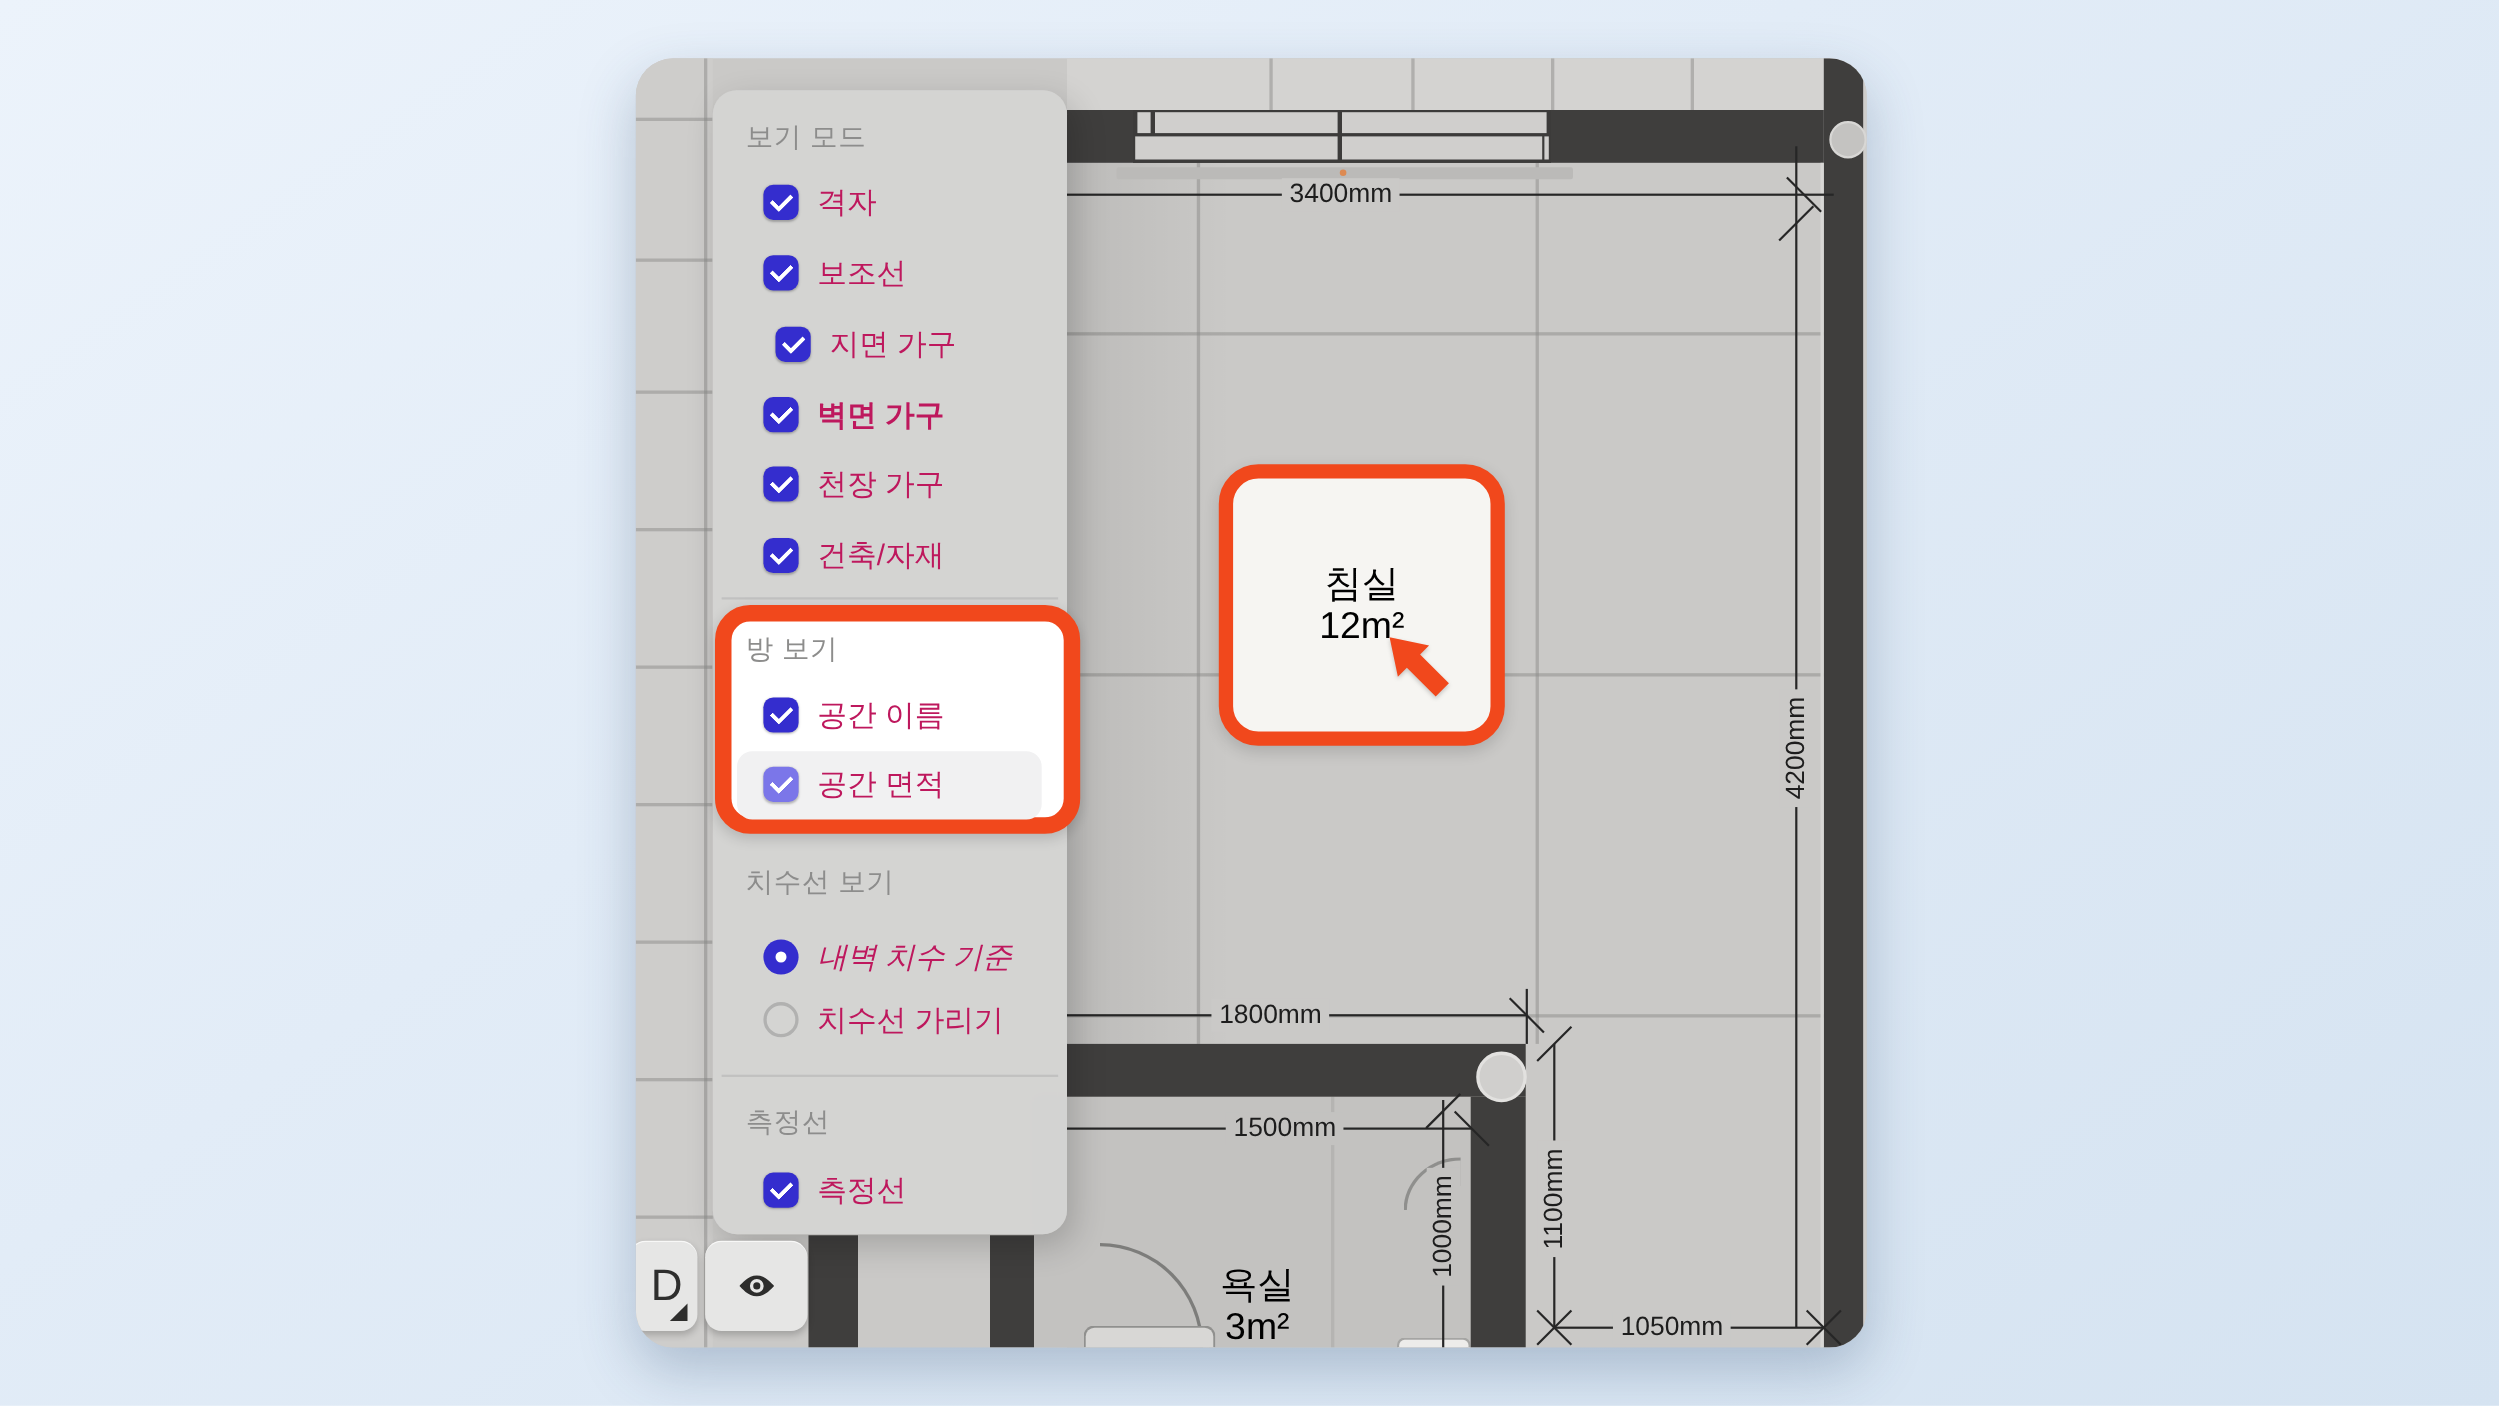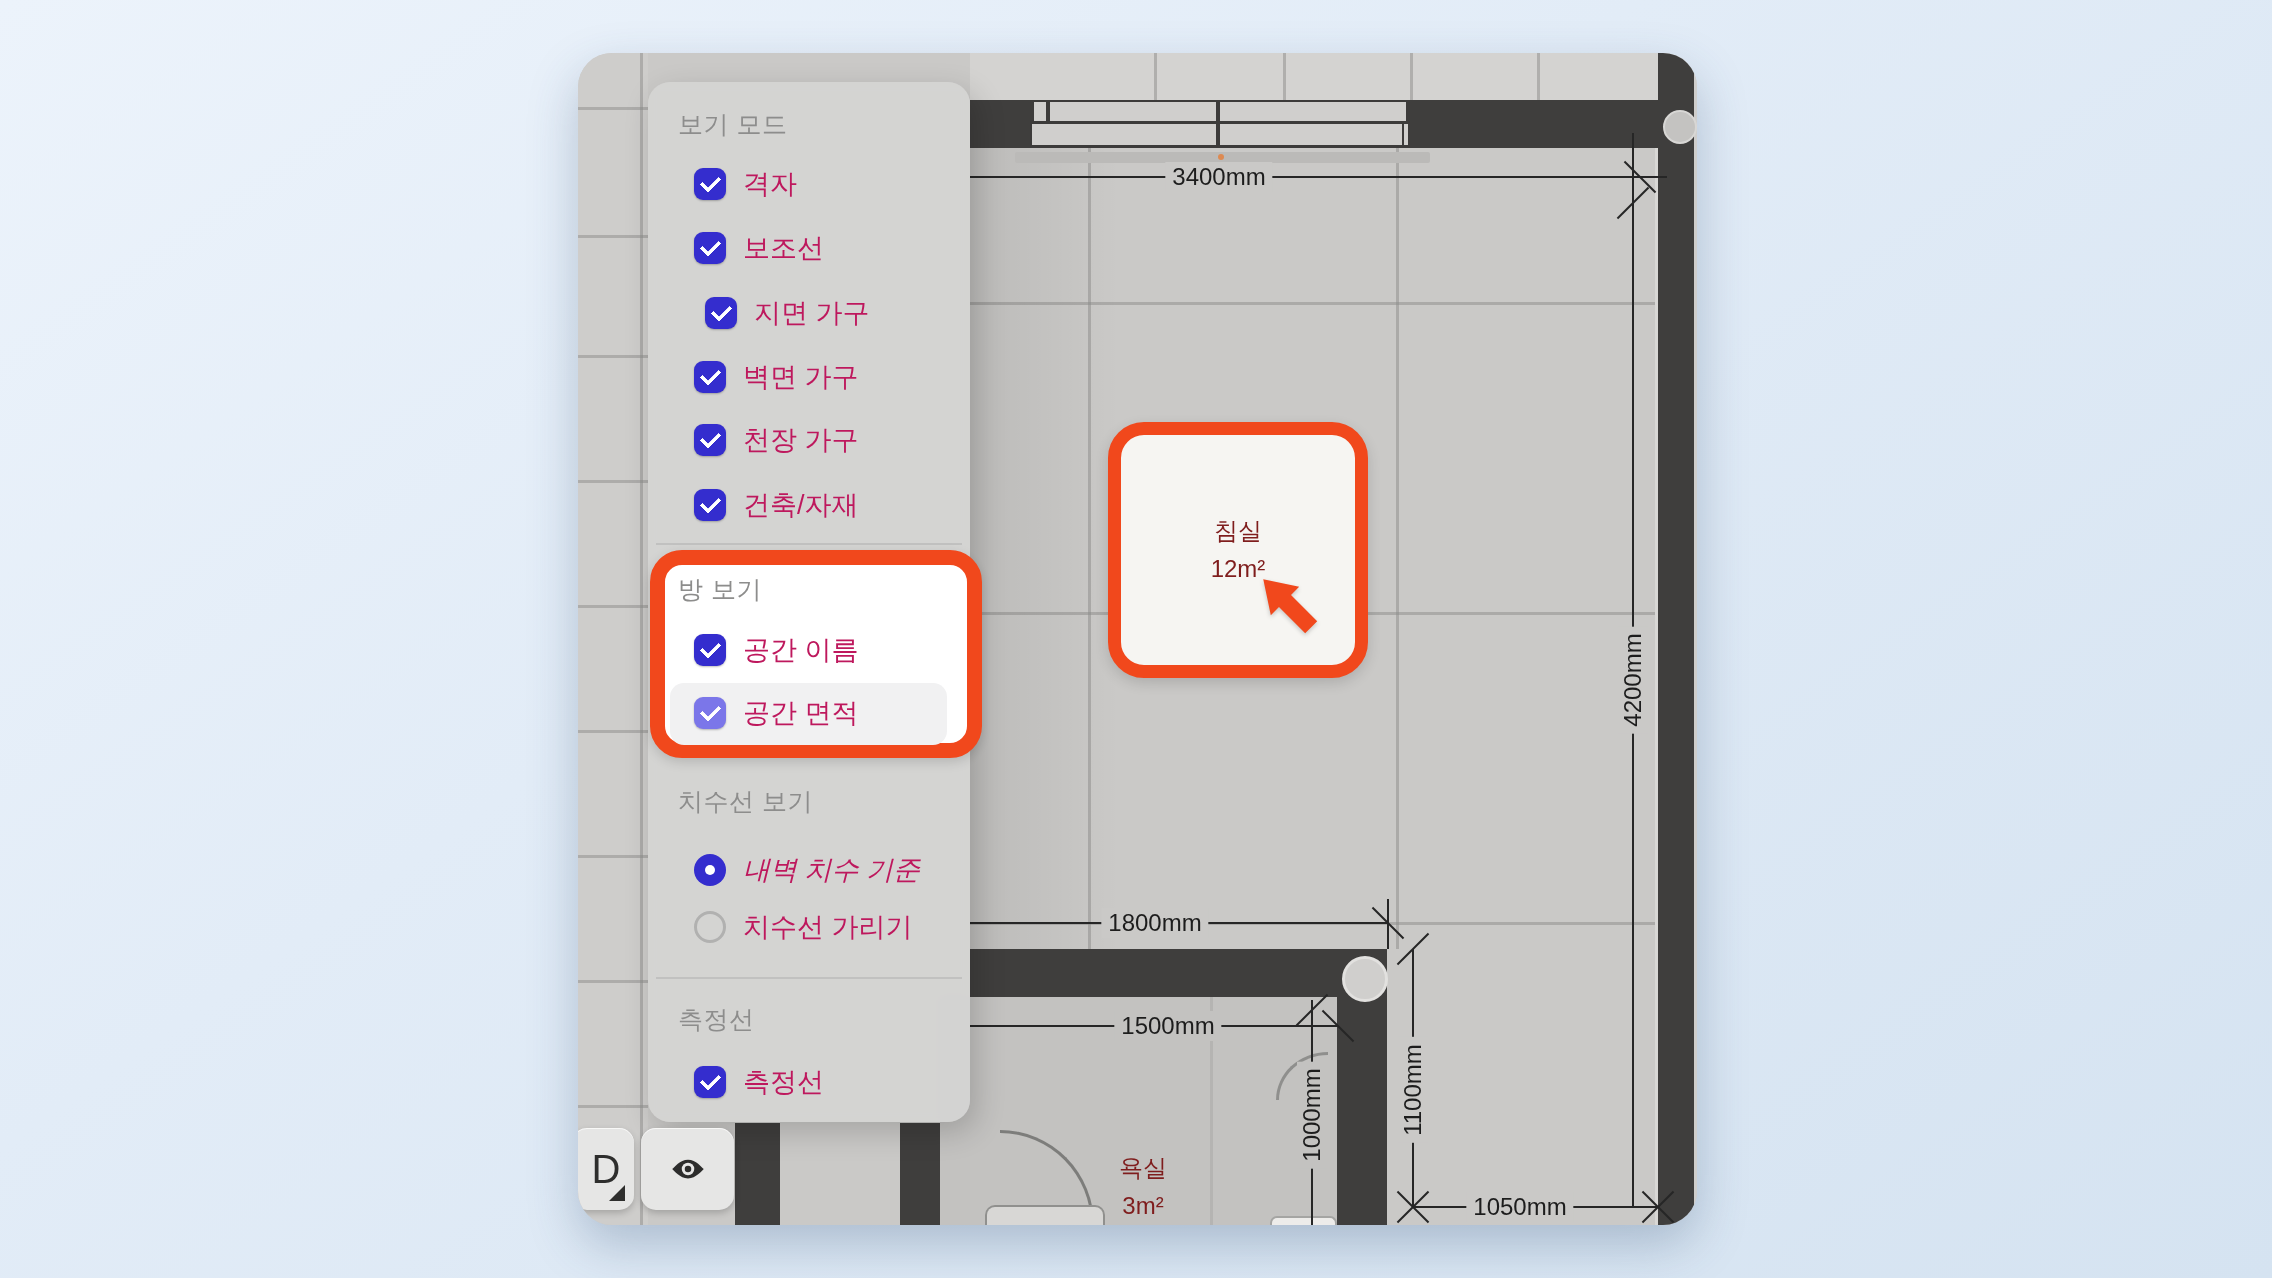--- a/index.html
+++ b/index.html
@@ -57,21 +57,21 @@
     box-shadow:0 4px 12px rgba(0,0,0,.15);box-sizing:border-box;
   }
   .hoverrow{position:absolute;background:#f1f1f2;border-radius:14px;}
   
   .room-ann{
     position:absolute;left:530px;top:369px;width:260px;height:256px;box-sizing:border-box;
     border:13px solid #f1481c;border-radius:36px;background:#f6f5f2;
     box-shadow:0 5px 14px rgba(0,0,0,.14);
     display:flex;flex-direction:column;align-items:center;justify-content:center;
   }
-  .room-txt{font-size:24px;color:#7f1d1d;line-height:38px;text-align:right;}
+  .room-txt{font-size:34px;color:#000000;line-height:38px;text-align:right;}
   .bath-label{
     position:absolute;left:485px;top:1096px;width:160px;
     display:flex;flex-direction:column;align-items:center;
   }
   
   .toolbtn{
     position:absolute;border-radius:15px;background:#e6e6e5;
     box-shadow:0 3px 7px rgba(0,0,0,.20), inset 0 1px 0 rgba(255,255,255,.7);
     display:flex;align-items:center;justify-content:center;
   }
@@ -205,21 +205,21 @@
           <i class="ck"></i>
         </span>
       <span class="lbl">보조선</span>
     </div>
     <div class="prow" style="top:215px;padding-left:11px;">
       <span class="cb">
           <i class="ck"></i>
         </span>
       <span class="lbl">지면 가구</span>
     </div>
-    <div class="prow" style="top:279px;">
+    <div class="prow" style="top:279px;font-weight:bold;">
       <span class="cb">
           <i class="ck"></i>
         </span>
       <span class="lbl">벽면 가구</span>
     </div>
     <div class="prow" style="top:342px;">
       <span class="cb">
           <i class="ck"></i>
         </span>
       <span class="lbl">천장 가구</span>

